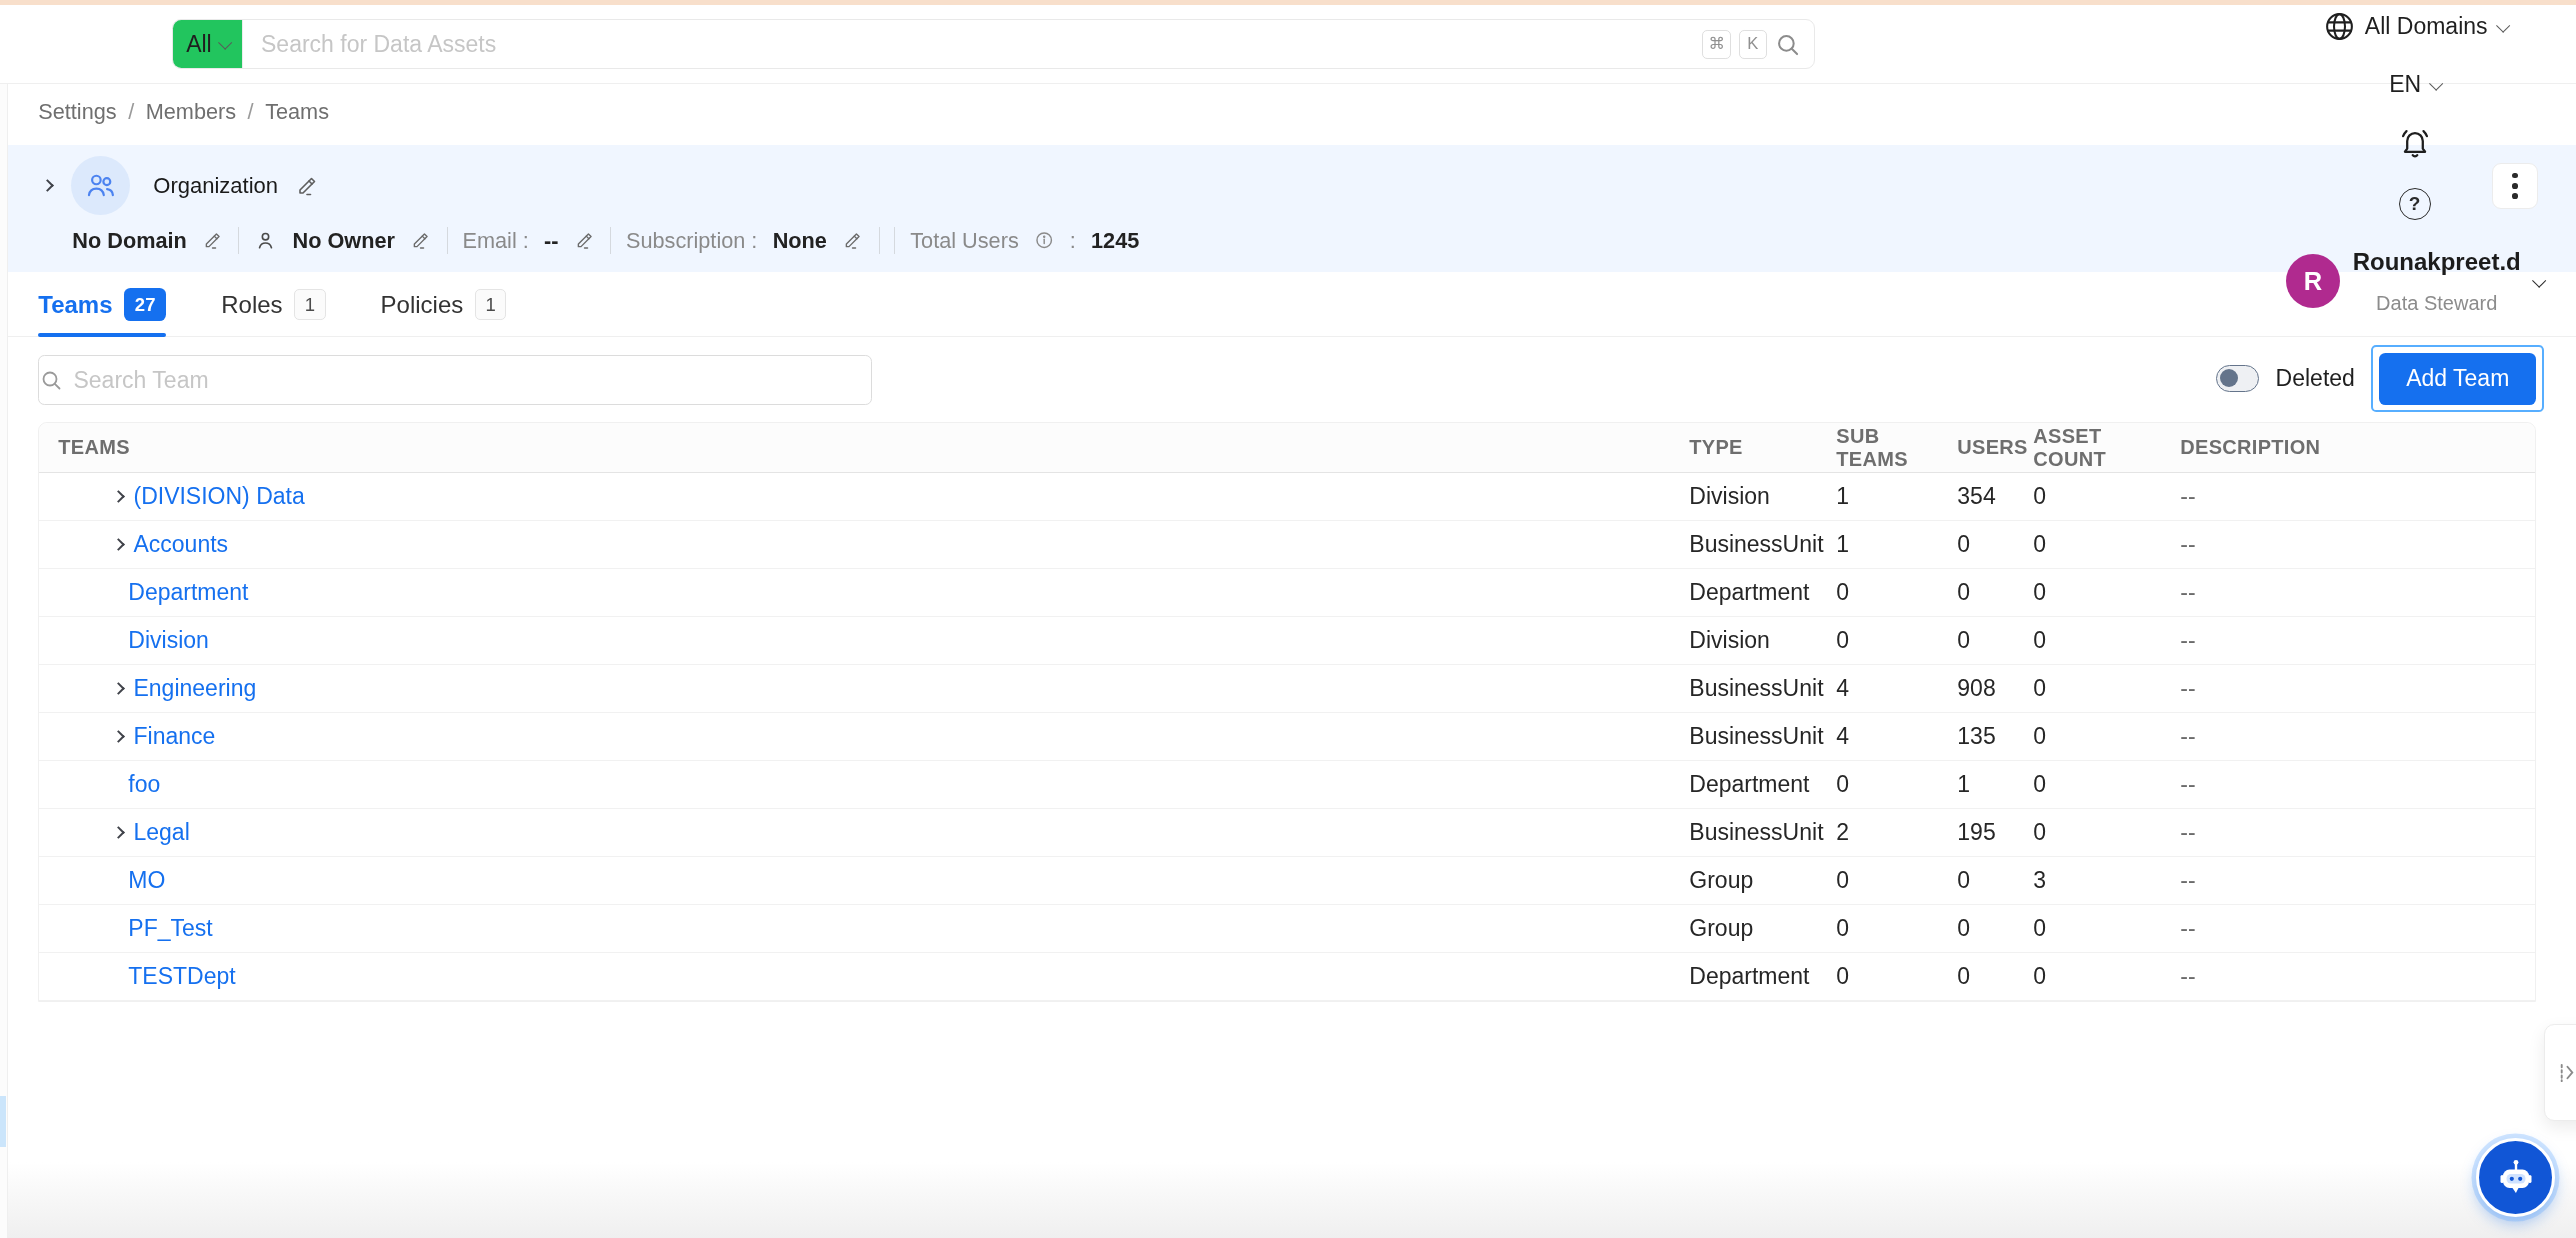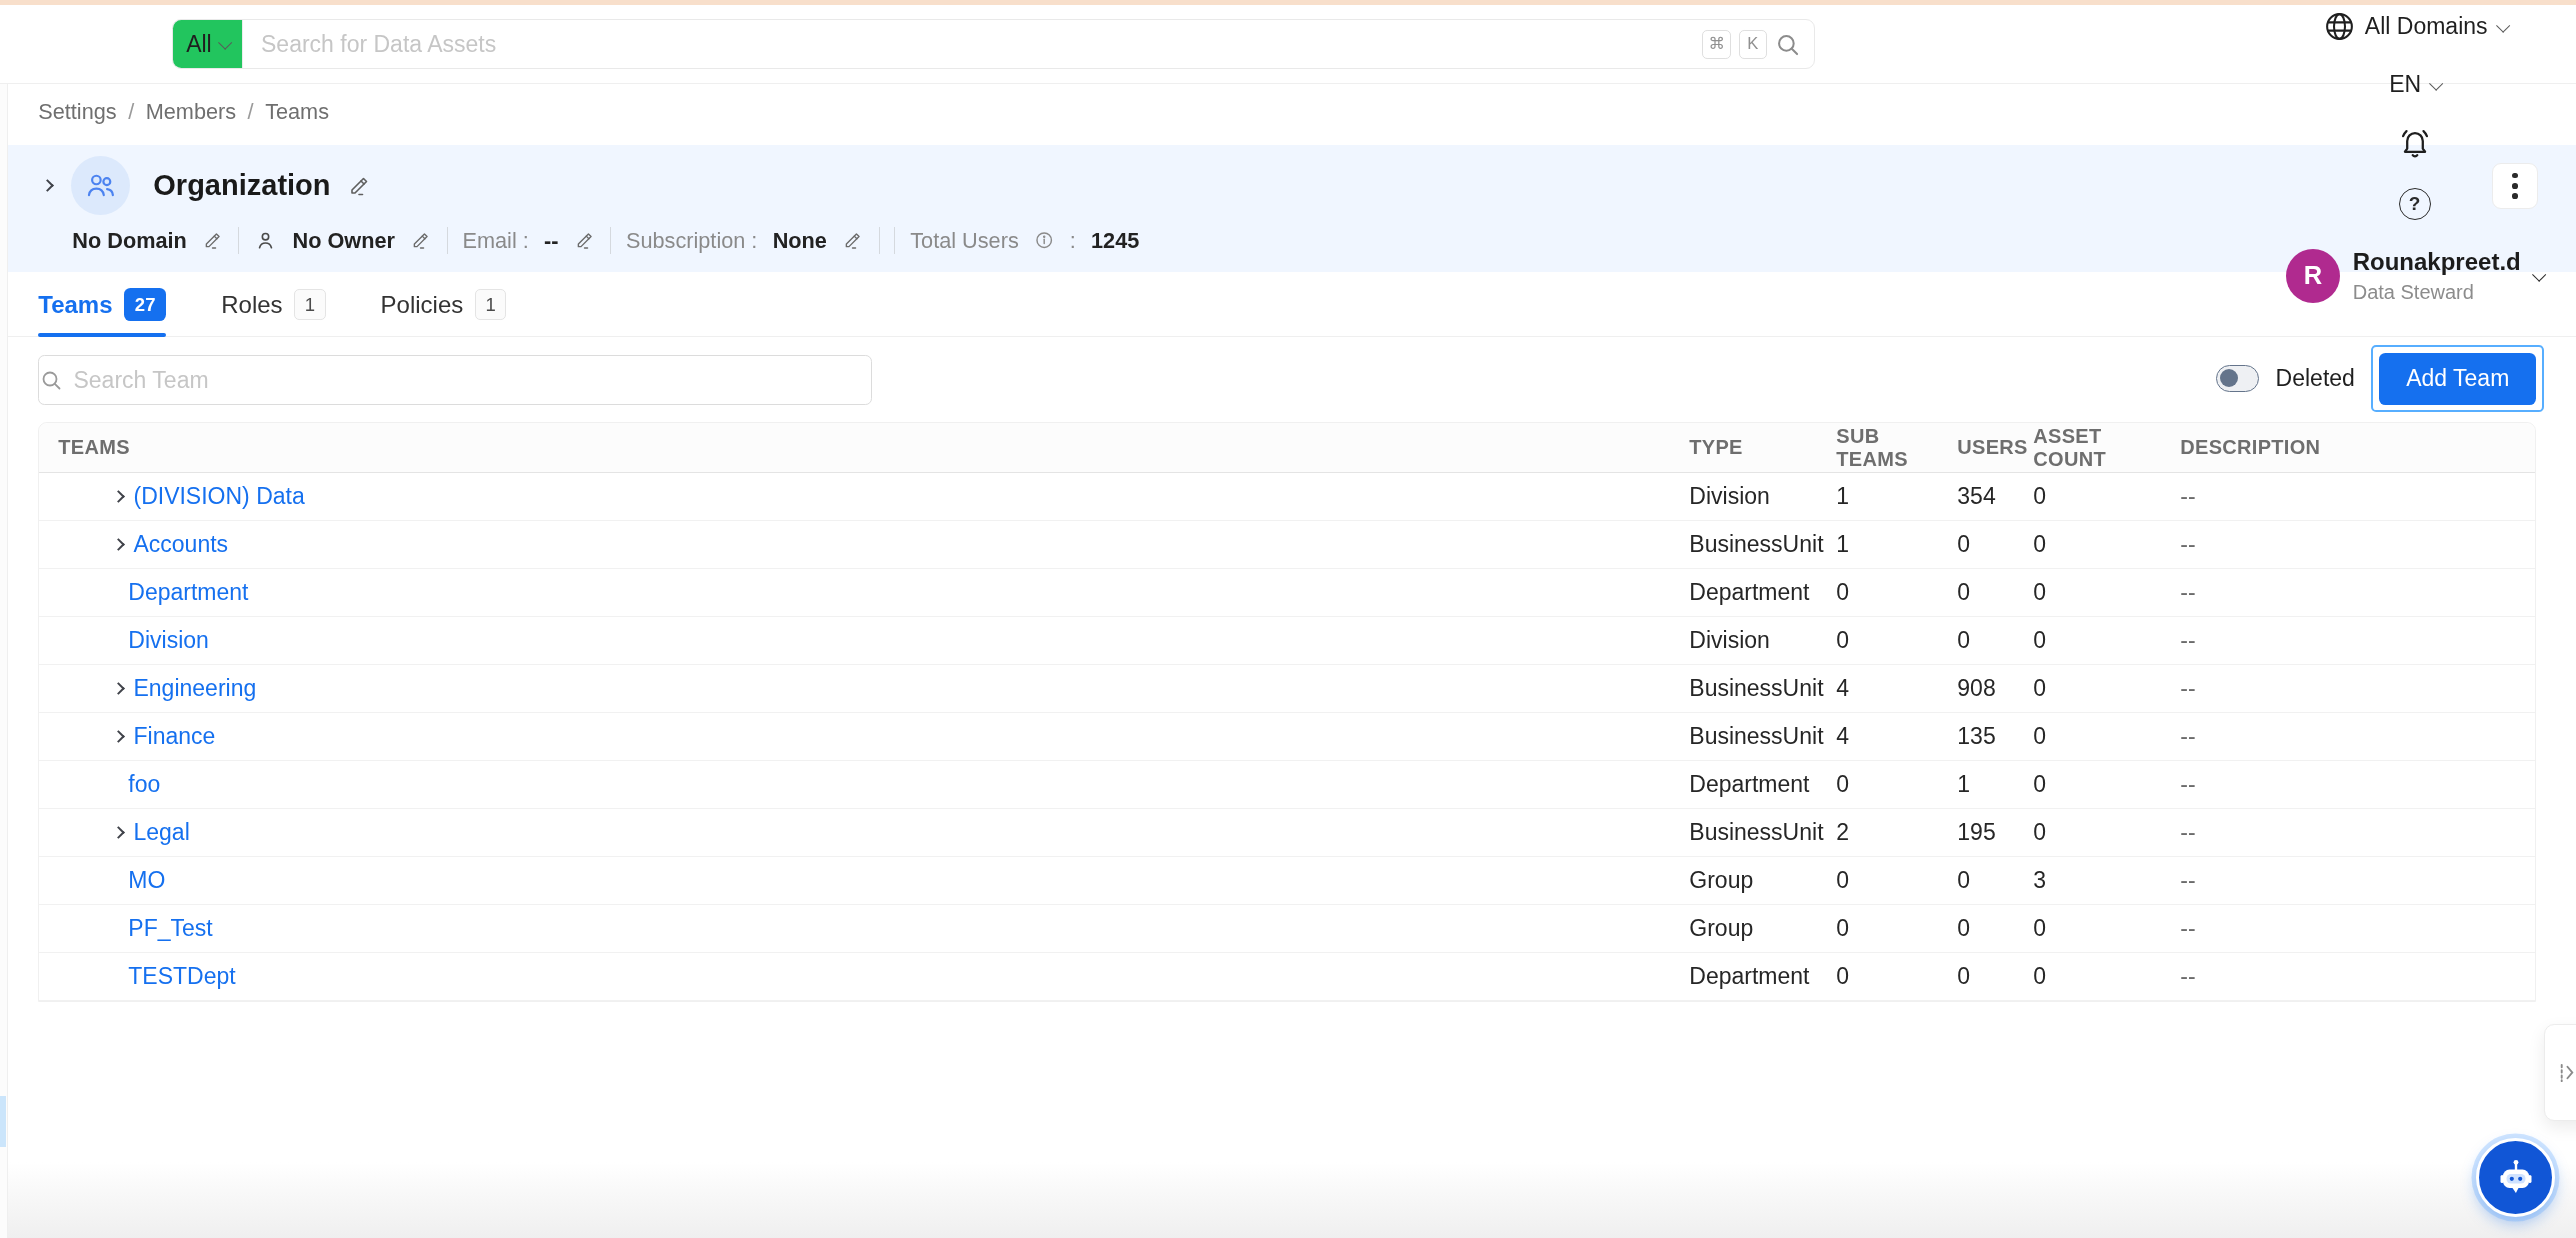--- a/index.html
+++ b/index.html
@@ -22,21 +22,21 @@
   .short-keys { display:flex; align-items:center; gap:7.6px; padding-right:12.7px; }
   .keycap { min-width:28px; height:29px; border:0.6px solid #DFDFDF; border-radius:5.1px; background:#fff;
     color:#909090; font-size:16.6px; display:flex; align-items:center; justify-content:center; padding:0 5.1px; }
 
   .header-right { position:absolute; right:33px; top:5.1px; height:74px; display:flex; align-items:center; gap:28px;flex-direction:column; }
   .hr-item { display:flex; align-items:center; gap:9px; font-size:23px; color:#1f1f1f; cursor:pointer; }
   .user-chip { display:flex; align-items:center; gap:12.7px; cursor:pointer; }
   .avatar { width:54px; height:54px; border-radius:50%; background:#B02A8F; color:#fff;
     display:flex; align-items:center; justify-content:center; font-size:25.5px; font-weight:600; }
   .user-name { font-size:24px; font-weight:700; color:#1c1c1c; line-height:1.15; }
-  .user-role { font-size:20px; color:#8C8C8C; margin-top:5px; }
+  .user-role { font-size:20px; color:#8C8C8C; margin-top:16px;text-align:center; }
   .help-circle { width:32px; height:32px; border:1.9px solid #2b2b2b; border-radius:50%;
     display:flex; align-items:center; justify-content:center; font-size:19px; font-weight:600; color:#2b2b2b; }
 
   
   .chev { display:inline-block; width:9.6px; height:9.6px; border-right:1.9px solid #5a5a5a;
     border-bottom:1.9px solid #5a5a5a; transform:rotate(45deg) translateY(-1.9px); }
   .chev.dark { border-color:#2b2b2b; }
   .chev-right { display:inline-block; width:9px; height:9px; border-top:2.2px solid #40434a;
     border-right:2.2px solid #40434a; transform:rotate(45deg); }
 
@@ -52,21 +52,21 @@
     font-size:21.7px; color:#6F6F6F; }
   .breadcrumb .sep { color:#9a9a9a; }
   .crumb { cursor:pointer; }
 
   
   .org-panel { position:absolute; left:0; right:0; top:61px; height:127px; background:#F0F6FF; }
   .org-row1 { position:absolute; left:35px; right:38px; top:10.2px; height:61px; display:flex; align-items:center; }
   .org-expander { margin-right:19px; cursor:pointer; display:flex; align-items:center; }
   .org-avatar { width:59px; height:59px; border-radius:50%; background:#DCE9FC;
     display:flex; align-items:center; justify-content:center; }
-  .org-title { margin-left:23px; font-size:29px; font-weight:700; color:#1A1A1A; }
+  .org-title { margin-left:23px; font-size:22px; font-weight:400; color:#1A1A1A; }
   .edit-pencil { margin-left:16.6px; cursor:pointer; display:flex; align-items:center; }
   .spacer { flex:1; }
   .kebab-btn { width:46px; height:46px; background:#fff; border:0.6px solid #ECECEC; border-radius:9px;
     display:flex; flex-direction:column; align-items:center; justify-content:center; gap:4.5px; cursor:pointer; }
   .kebab-btn i { width:5.7px; height:5.7px; background:#2b2b2b; border-radius:50%; }
 
   .org-row2 { position:absolute; left:64px; right:38px; top:82px; display:flex; align-items:center;
     gap:15.3px; font-size:21.7px; color:#2b2b2b; }
   .meta-label { color:#8a8a8a; }
   .meta-bold { font-weight:700; color:#222; }

